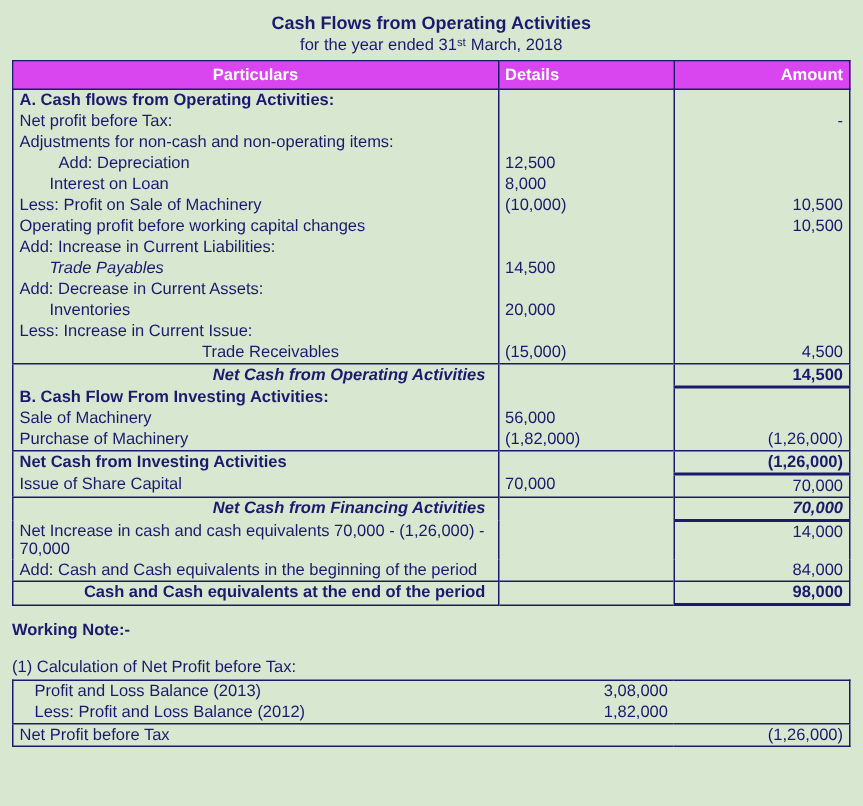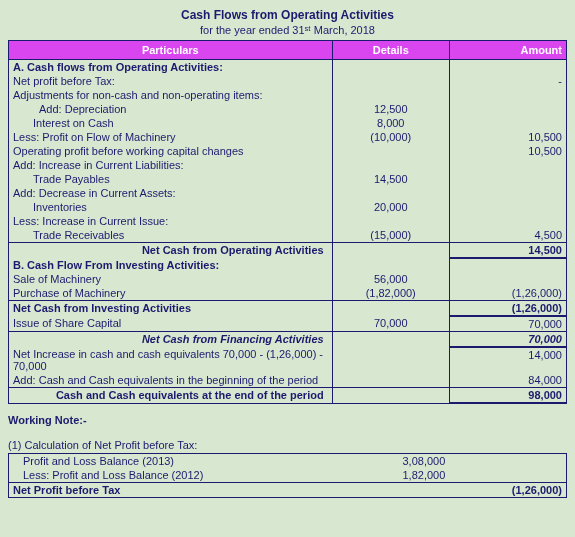--- a/index.html
+++ b/index.html
@@ -35,21 +35,21 @@
       padding: 3px 4px;
       border: 1px solid #1a1a6e;
       font-size: 11px;
     }
     td {
       padding: 1px 4px;
       border-right: 1px solid #1a1a6e;
       vertical-align: top;
     }
     .col-particulars { width: 58%; }
-    .col-details { width: 21%; text-align: center; border-left: 1px solid #1a1a6e; margin-top: 32px; }
+    .col-details { width: 21%; text-align: left; border-left: 1px solid #1a1a6e; margin-top: 32px; }
     .col-amount { width: 21%; text-align: right; border-left: 1px solid #1a1a6e; }
     .working-note {
       margin-top: 10px;
       font-size: 11px;
     }
     .working-title { font-weight: bold; margin-bottom: 13px; }
     .wn-table {
       width: 100%;
       border-collapse: collapse;
     }
@@ -90,66 +90,66 @@
         <td class="col-particulars">Adjustments for non-cash and non-operating items:</td>
         <td class="col-details"></td>
         <td class="col-amount"></td>
       </tr>
       <tr>
         <td class="col-particulars" style="padding-left: 30px;">Add: Depreciation</td>
         <td class="col-details">12,500</td>
         <td class="col-amount"></td>
       </tr>
       <tr>
-        <td class="col-particulars" style="padding-left: 24px;">Interest on Cash</td>
+        <td class="col-particulars" style="padding-left: 24px;">Interest on Loan</td>
         <td class="col-details">8,000</td>
         <td class="col-amount"></td>
       </tr>
       <tr>
-        <td class="col-particulars">Less: Profit on Flow of Machinery</td>
+        <td class="col-particulars">Less: Profit on Sale of Machinery</td>
         <td class="col-details">(10,000)</td>
         <td class="col-amount">10,500</td>
       </tr>
       <tr>
         <td class="col-particulars">Operating profit before working capital changes</td>
         <td class="col-details"></td>
         <td class="col-amount">10,500</td>
       </tr>
       <tr>
         <td class="col-particulars">Add: Increase in Current Liabilities:</td>
         <td class="col-details"></td>
         <td class="col-amount"></td>
       </tr>
       <tr>
-        <td class="col-particulars" style="padding-left: 24px;">Trade Payables</td>
+        <td class="col-particulars" style="padding-left: 24px; font-style: italic;">Trade Payables</td>
         <td class="col-details">14,500</td>
         <td class="col-amount"></td>
       </tr>
       <tr>
         <td class="col-particulars">Add: Decrease in Current Assets:</td>
         <td class="col-details"></td>
         <td class="col-amount"></td>
       </tr>
       <tr>
         <td class="col-particulars" style="padding-left: 24px;">Inventories</td>
         <td class="col-details">20,000</td>
         <td class="col-amount"></td>
       </tr>
       <tr>
         <td class="col-particulars">Less: Increase in Current Issue:</td>
         <td class="col-details"></td>
         <td class="col-amount"></td>
       </tr>
       <tr>
-        <td class="col-particulars" style="padding-left: 24px;">Trade Receivables</td>
+        <td class="col-particulars" style="padding-left: 24px; text-align: center;">Trade Receivables</td>
         <td class="col-details">(15,000)</td>
         <td class="col-amount">4,500</td>
       </tr>
       <tr style="font-weight: bold; border-top: 1px solid rgb(26, 26, 110);">
-        <td class="col-particulars" style="text-align: right; padding-right: 8px;">Net Cash from Operating Activities</td>
+        <td class="col-particulars" style="text-align: right; padding-right: 8px; font-style: italic;">Net Cash from Operating Activities</td>
         <td class="col-details"></td>
         <td class="col-amount" style="border-bottom: 2px solid rgb(26, 26, 110);">14,500</td>
       </tr>
       <tr style="font-weight: bold;">
         <td class="col-particulars">B. Cash Flow From Investing Activities:</td>
         <td class="col-details"></td>
         <td class="col-amount"></td>
       </tr>
       <tr>
         <td class="col-particulars">Sale of Machinery</td>
@@ -202,20 +202,20 @@
         <tr>
           <td class="wn-col1" style="padding-left: 14px;">Profit and Loss Balance (2013)</td>
           <td class="wn-col2">3,08,000</td>
           <td class="wn-col3"></td>
         </tr>
         <tr>
           <td class="wn-col1" style="padding-left: 14px;">Less: Profit and Loss Balance (2012)</td>
           <td class="wn-col2">1,82,000</td>
           <td class="wn-col3"></td>
         </tr>
-        <tr style="font-weight: bold; border-top: 1px solid rgb(26, 26, 110); margin-left: 12px;">
+        <tr style="font-weight: normal; border-top: 1px solid rgb(26, 26, 110); margin-left: 12px;">
           <td class="wn-col1">Net Profit before Tax</td>
           <td class="wn-col2"></td>
           <td class="wn-col3">(1,26,000)</td>
         </tr>
       </tbody>
   </table>
 </div>
 
 </body></html>

